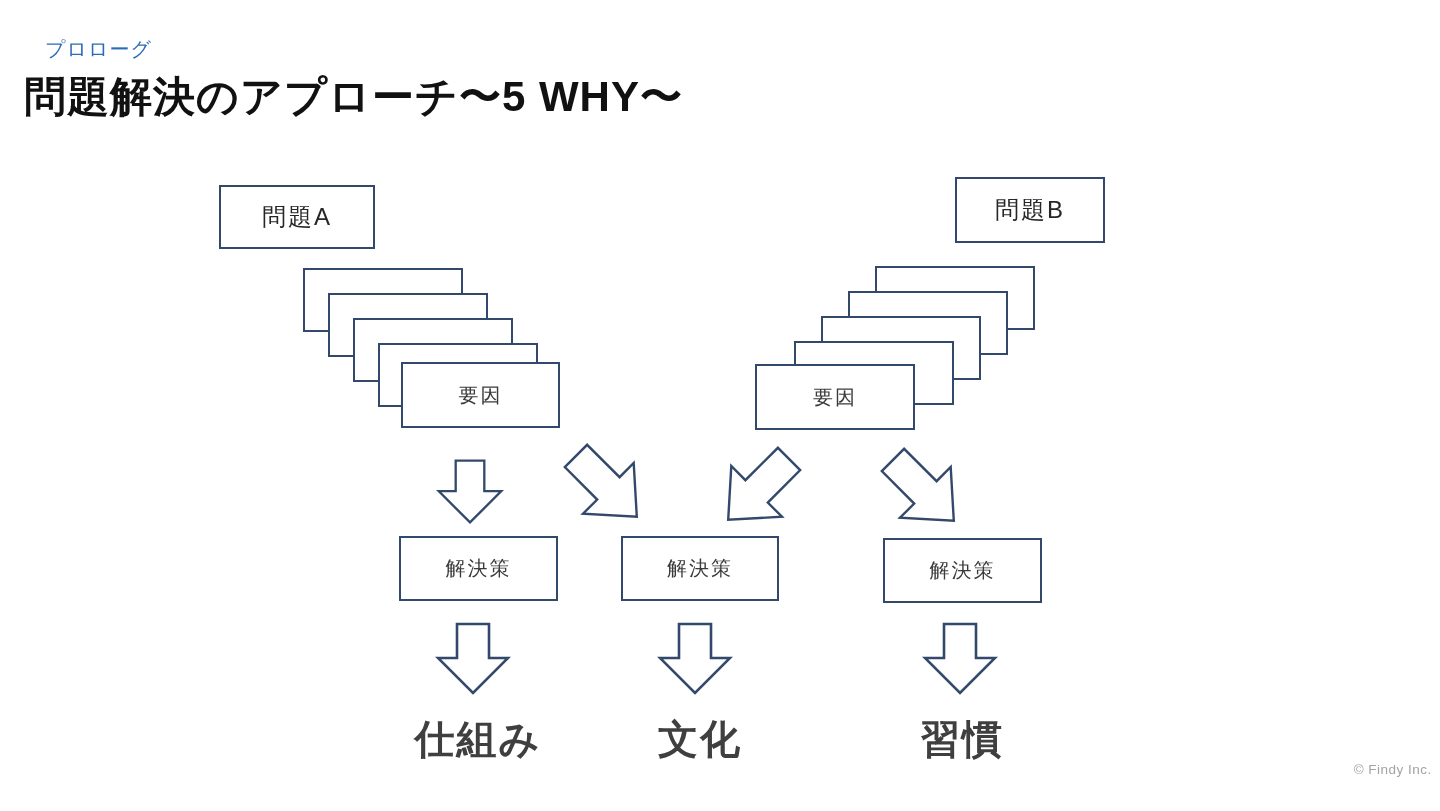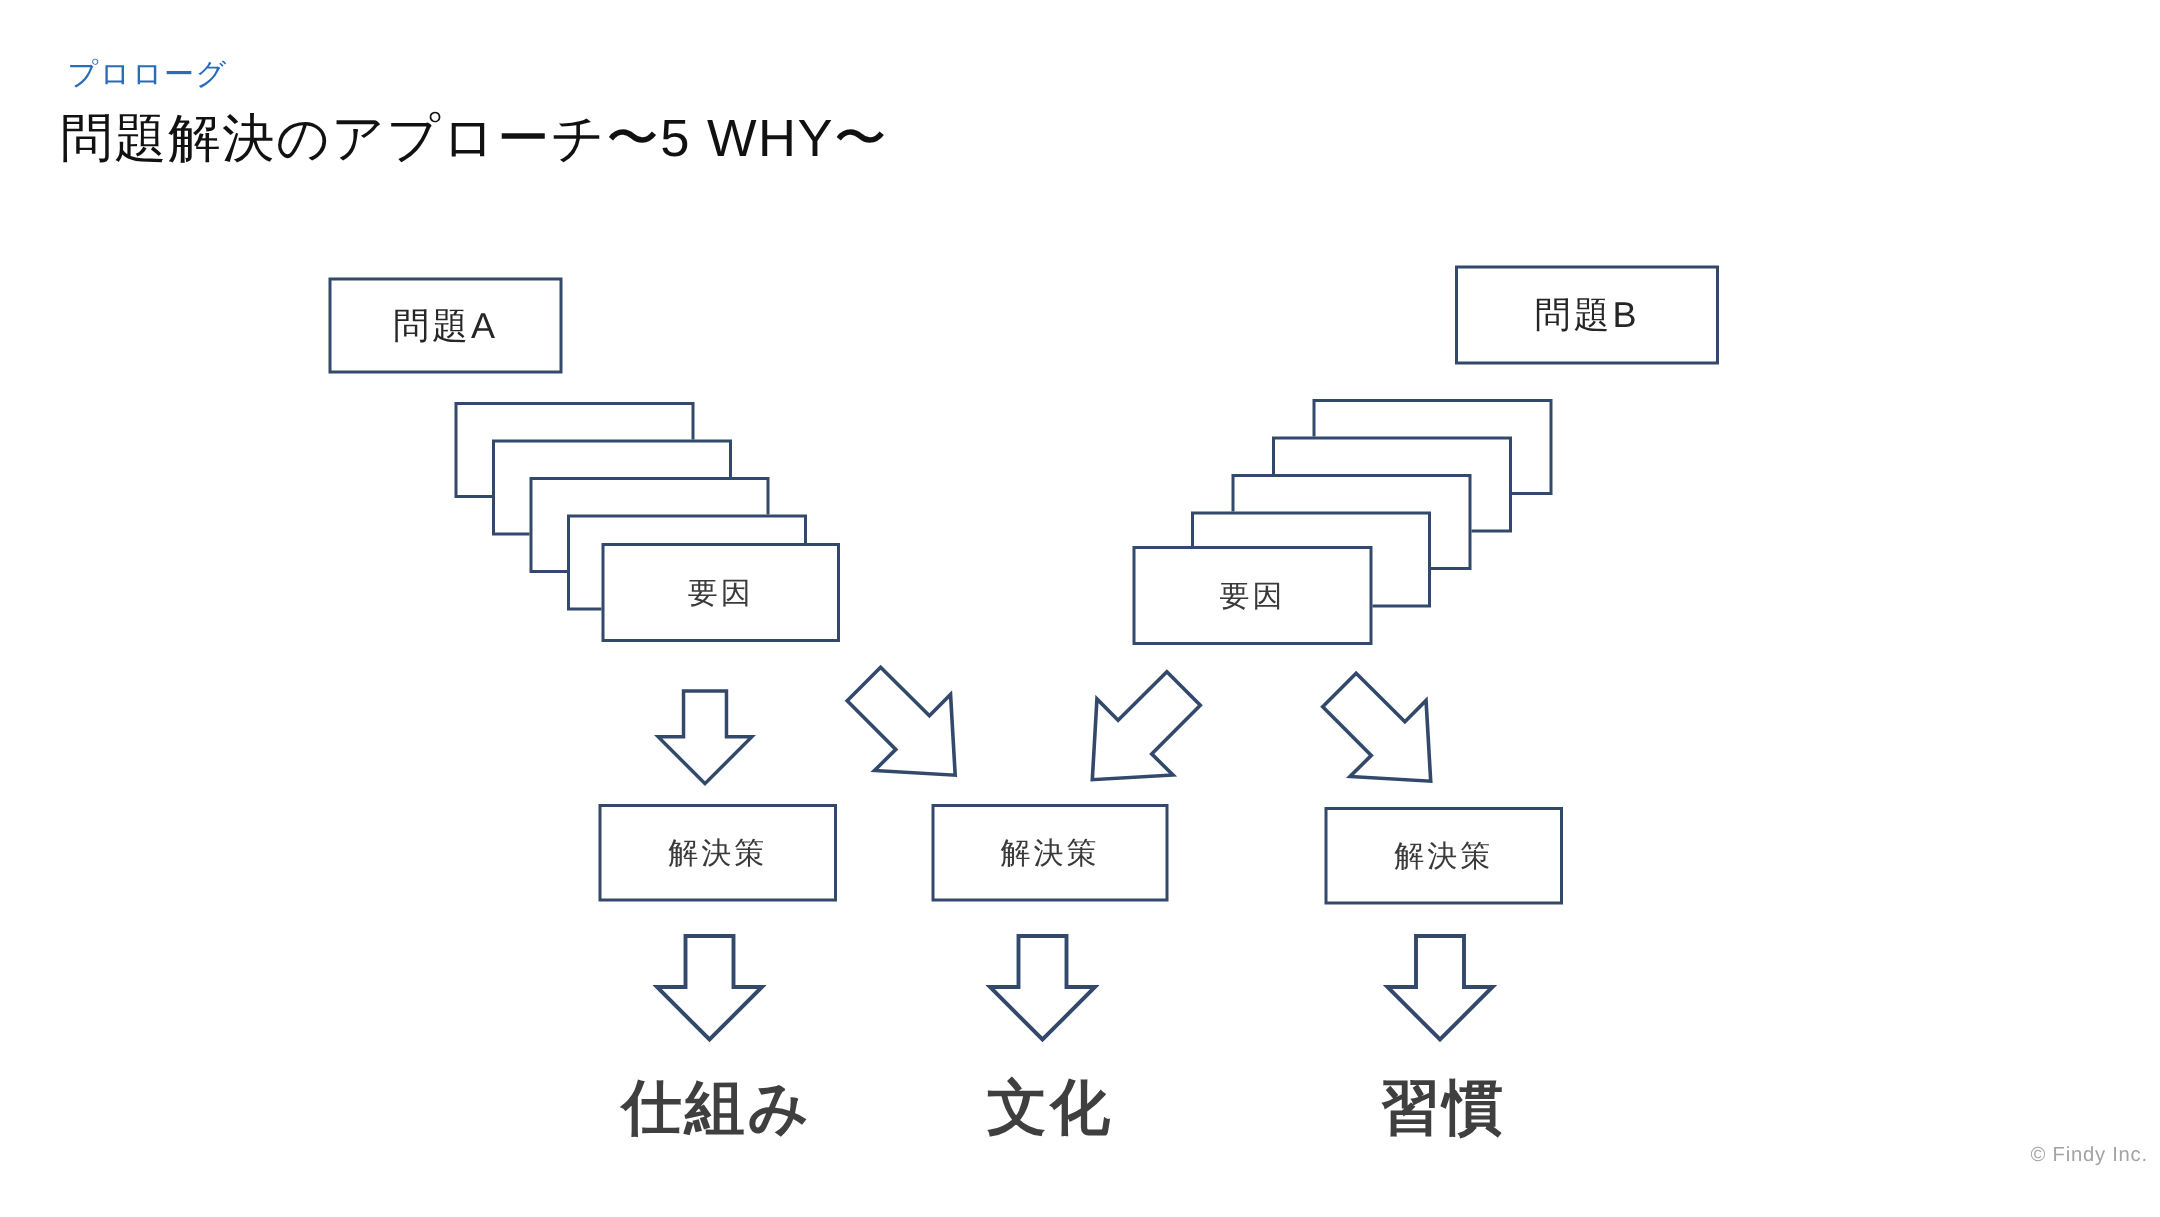--- a/index.html
+++ b/index.html
@@ -15,23 +15,23 @@
   .eyebrow {
     position: absolute;
     left: 45px; top: 36px;
     font-size: 20px;
     font-weight: 500;
     color: #2b6cb8;
     letter-spacing: 1px;
   }
   .title {
     position: absolute;
-    left: 40px; top: 72px;
-    font-size: 35px;
-    font-weight: 400;
+    left: 24px; top: 72px;
+    font-size: 42px;
+    font-weight: 700;
     color: #111111;
     letter-spacing: 1px;
     line-height: 1.2;
   }
   .box {
     position: absolute;
     box-sizing: border-box;
     background: #ffffff;
     border: 2px solid #33496b;
     display: flex;
@@ -83,21 +83,21 @@
 
 <div class="slide">
 
   <div class="eyebrow">プロローグ</div>
   <div class="title">問題解決のアプローチ〜5 WHY〜</div>
 
   <div class="box problem" style="left:219px; top:185px; width:156px; height:64px;">
     <span>問題A</span>
   </div>
 
-  <div class="box problem" style="left:955px; top:177px; width:176px; height:66px;margin-left:15px;">
+  <div class="box problem" style="left:955px; top:177px; width:150px; height:66px;">
     <span>問題B</span>
   </div>
 
   <div class="cascade-box" style="left:303px; top:268px;"></div>
   <div class="cascade-box" style="left:328px; top:293px;"></div>
   <div class="cascade-box" style="left:353px; top:318px;"></div>
   <div class="cascade-box" style="left:378px; top:343px;"></div>
   <div class="box" style="left:401px; top:362px; width:159px; height:66px;">
     <span>要因</span>
   </div>

